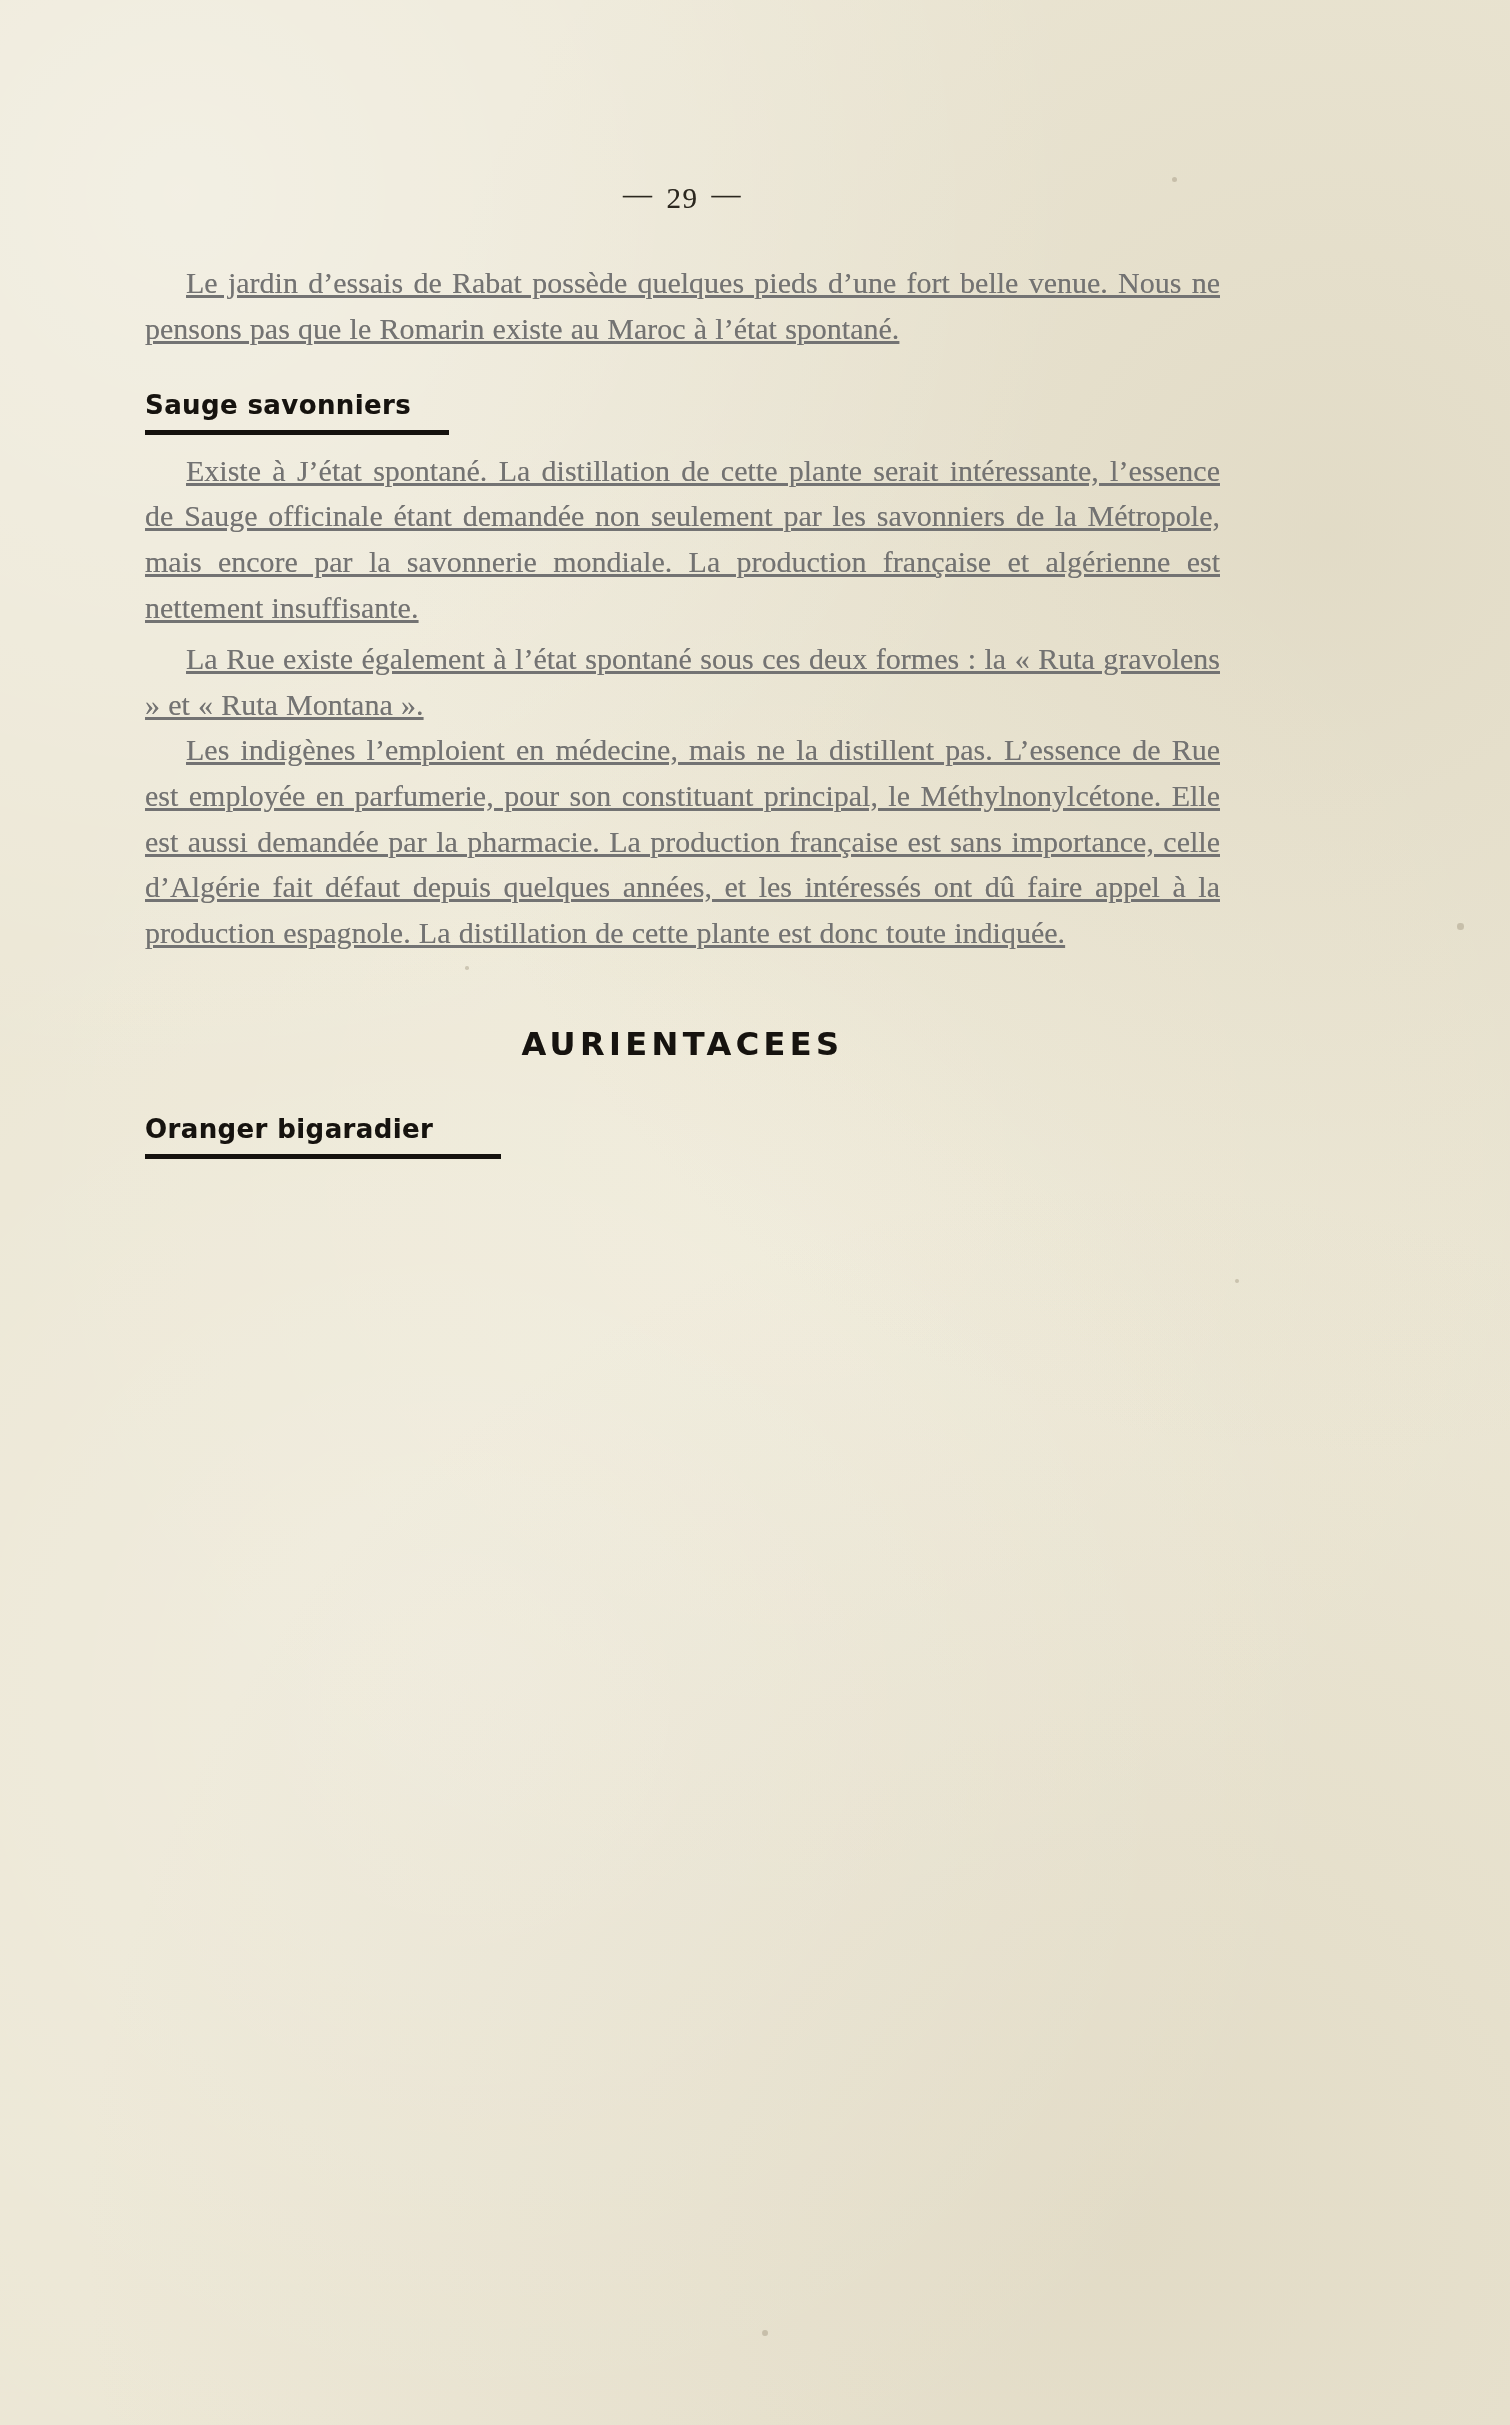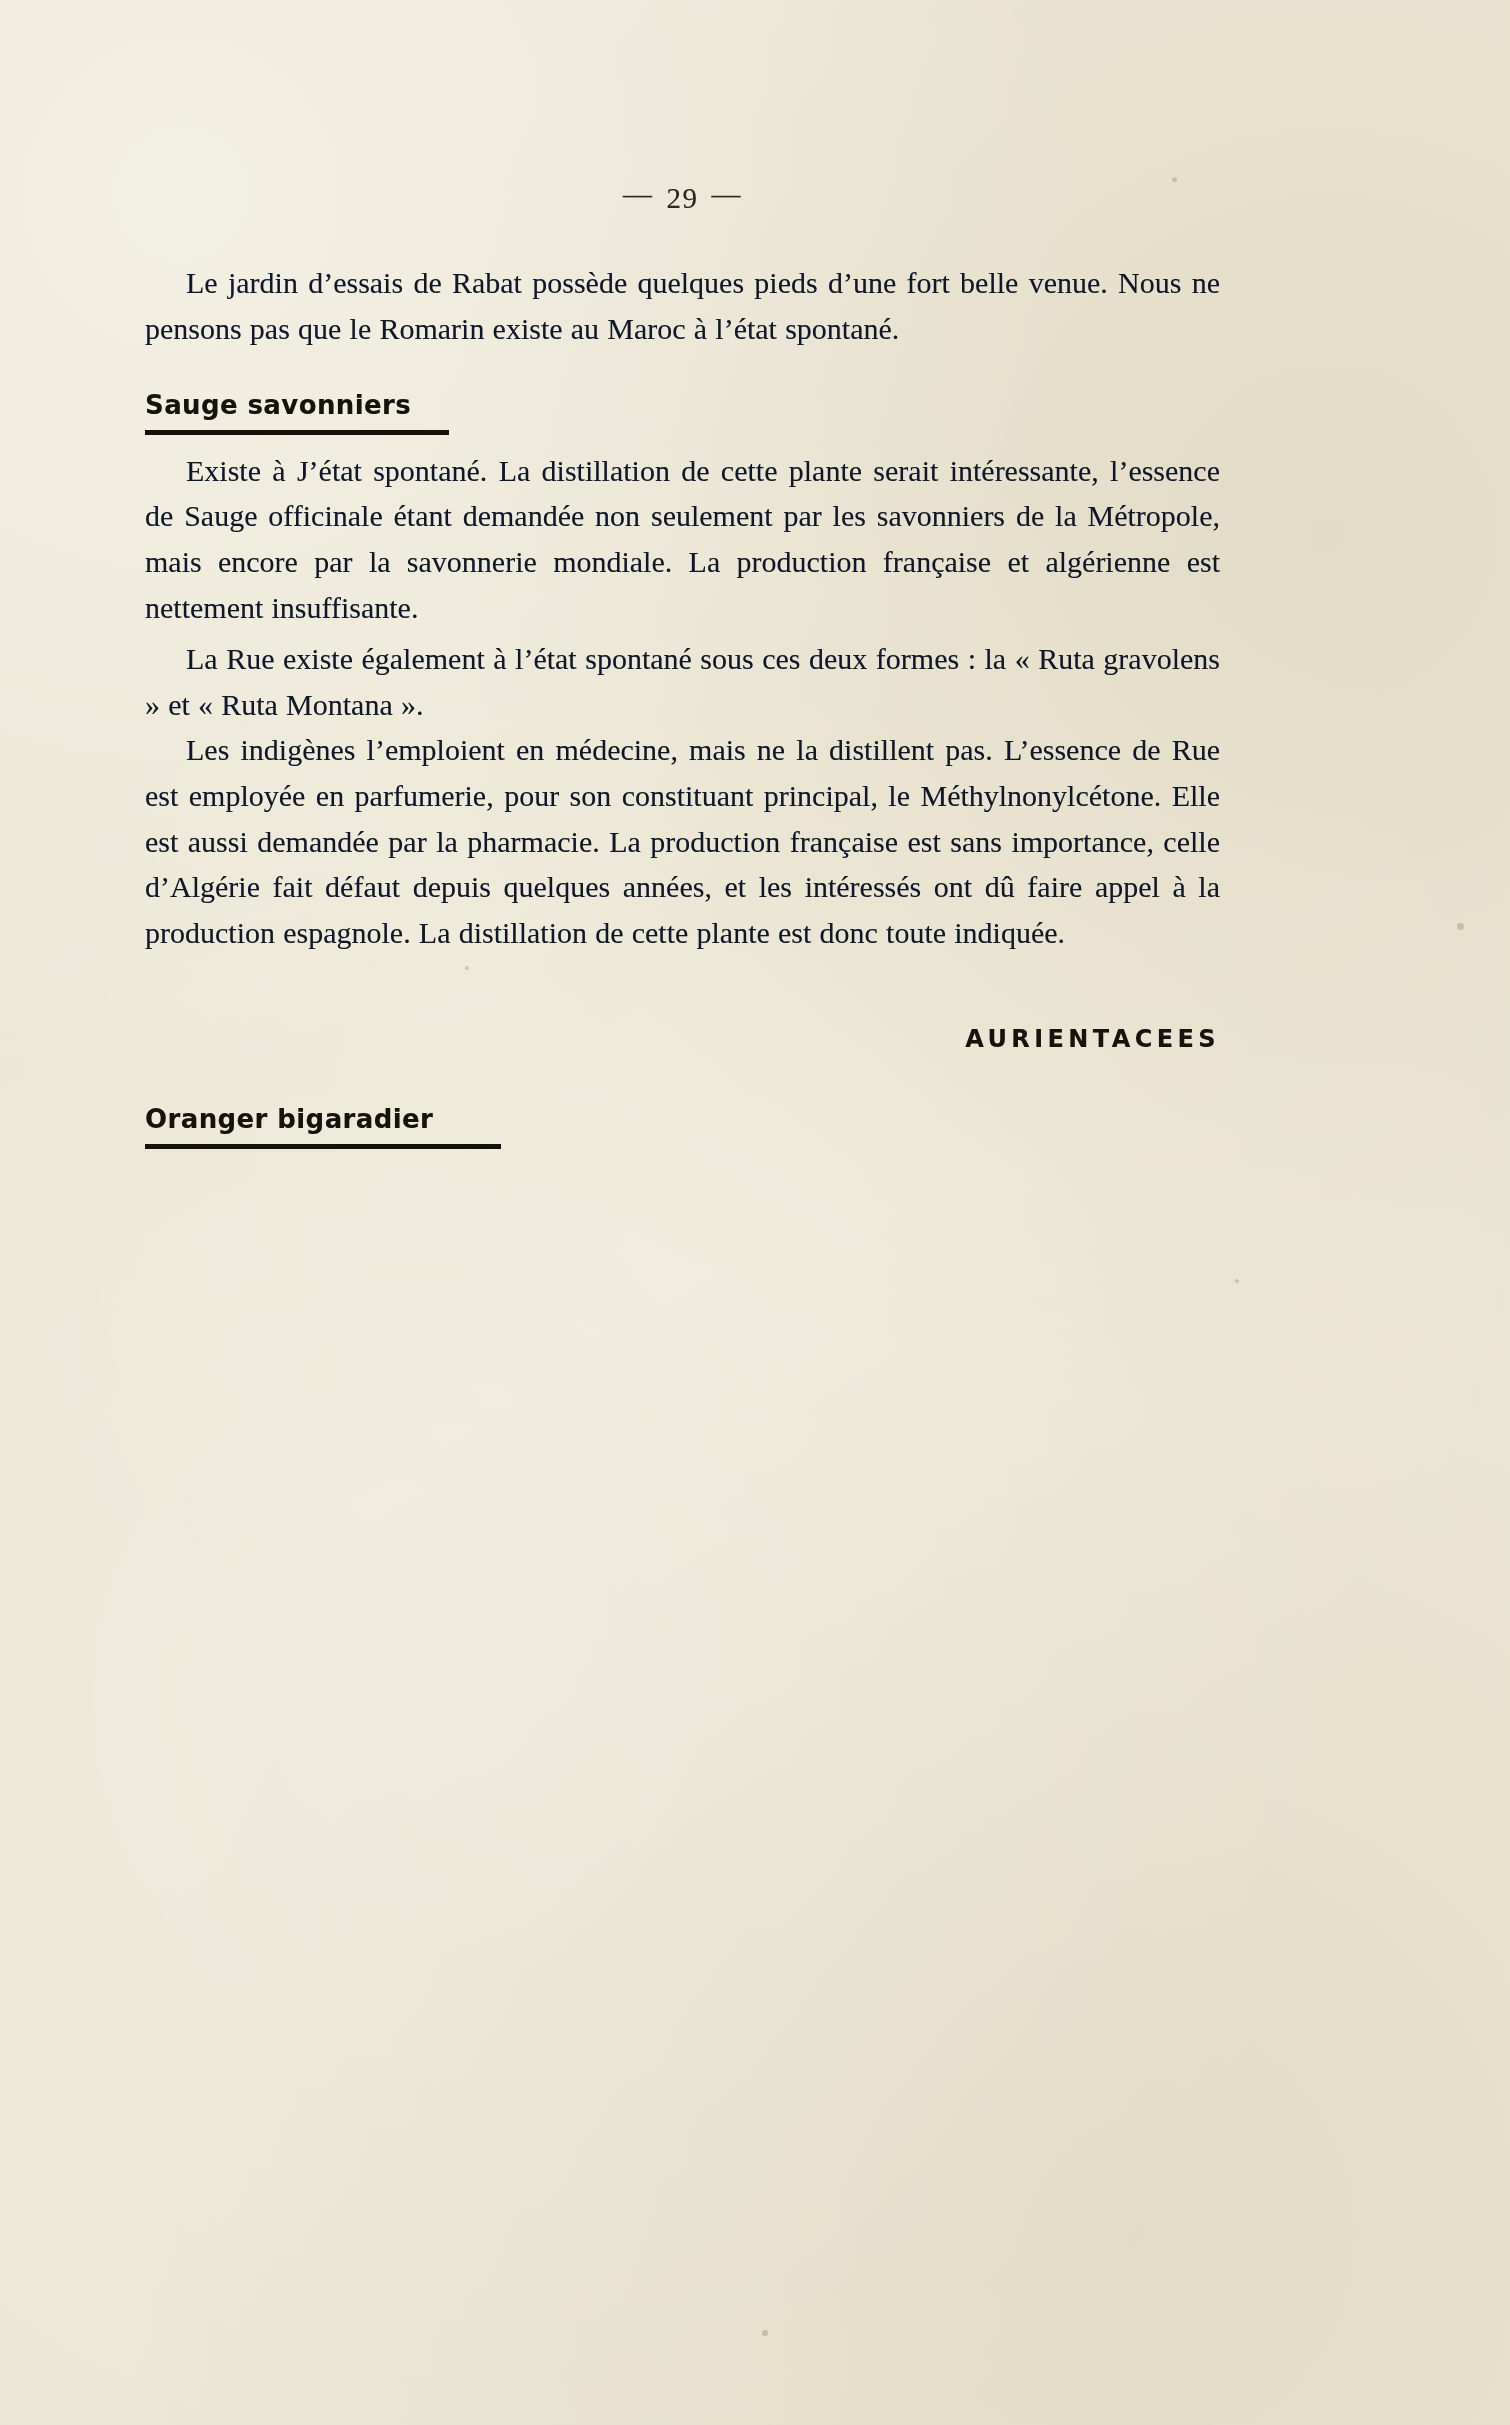--- a/index.html
+++ b/index.html
@@ -88,36 +88,37 @@
     margin-top: 1.5px;
   }
   .rule-romarin { width: 161px; }
   .rule-sauge { width: 304px; }
   .rule-rue { width: 67px; }
   .rule-oranger { width: 356px; }
 
   .center-head {
     font-family: "DejaVu Sans", sans-serif;
     font-weight: bold;
-    font-size: 24px;
+    font-size: 32px;
     letter-spacing: 4.4px;
-    text-align: right;
+    text-align: center;
     margin: 70px 0 51px 0;
     color: #16130f;
   }
 
   p.body {
     font-size: 30px;
     line-height: 1.52;
     text-align: justify;
     text-justify: inter-word;
     margin: 0 0 4.4px 0;
     text-indent: 41px;
-    color: #0f172a;
+    color: #737373;
     word-spacing: 0.7px;
+    text-decoration: underline;
   }
   p.body.tight {
     margin-bottom: 0;
     margin-top: 6px;
   }
 
   
   .content p.body, .section-head, .center-head, .folio {
     text-shadow: 0 0 0.4px rgba(40,34,26,0.35);
   }

